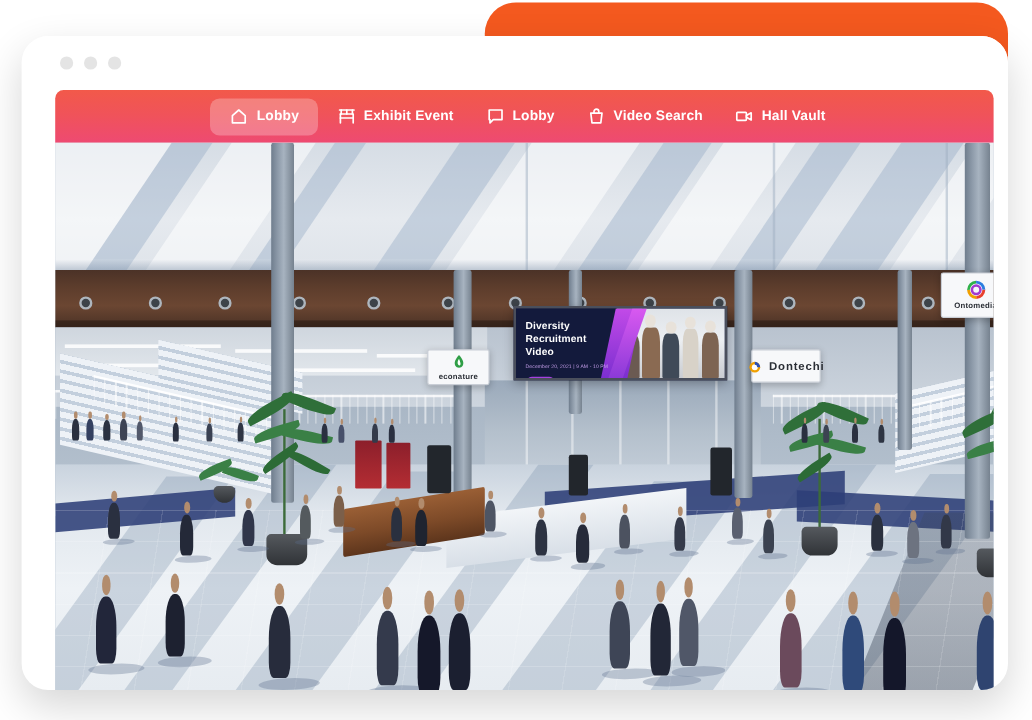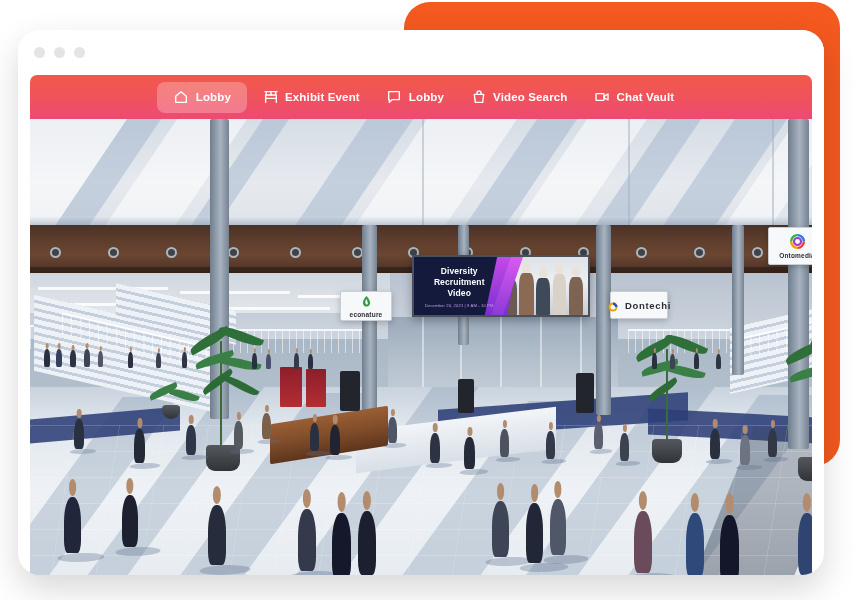--- a/index.html
+++ b/index.html
@@ -36,20 +36,21 @@
   .window {
     position: absolute;
     left: 18px;
     top: 30px;
     width: 806px;
     height: 545px;
     background: #ffffff;
     border-radius: 22px;
     box-shadow: 0 14px 34px rgba(0,0,0,0.16);
     overflow: hidden;
+    padding-left: 16px;
   }
 
   .titlebar {
     position: relative;
     height: 45px;
     background: #ffffff;
     display: flex;
     align-items: center;
     padding-left: 16px;
     box-sizing: border-box;
@@ -511,21 +512,21 @@
           <span>Video Search</span>
         </div>
 
         <div class="nav-item">
           <span class="ico">
             <svg width="16" height="16" viewBox="0 0 24 24" fill="none" stroke="#fff" stroke-width="2.1" stroke-linejoin="round" stroke-linecap="round">
               <rect x="3" y="7" width="12" height="10" rx="1"></rect>
               <path d="M15 11 L21 7.5 V16.5 L15 13 Z"></path>
             </svg>
           </span>
-          <span>Chat Vault</span>
+          <span>Hall Vault</span>
         </div>
 
       </div>
     </div>
 
     <div class="scene">
 
       <div class="ceiling">
         <div class="ceil-bright" style="left:-60px;top:-20px;width:120px;height:150px;"></div>
         <div class="ceil-streak" style="left:60px;top:-20px;width:34px;height:150px;"></div>
@@ -617,21 +618,21 @@
 
       <div class="desk-white" style="left:326px;top:300px;width:200px;height:42px;"></div>
       <div class="desk" style="left:240px;top:296px;width:118px;height:40px;"></div>
 
       <div class="kiosk" style="left:250px;top:248px;width:22px;height:40px;"></div>
       <div class="kiosk" style="left:276px;top:250px;width:20px;height:38px;"></div>
       <div class="kioskdark" style="left:310px;top:252px;width:20px;height:40px;"></div>
       <div class="kioskdark" style="left:428px;top:260px;width:16px;height:34px;"></div>
       <div class="kioskdark" style="left:546px;top:254px;width:18px;height:40px;"></div>
 
-      <div class="led" style="left:382px;top:136px;width:178px;height:62px;text-align:center;">
+      <div class="led" style="left:382px;top:136px;width:178px;height:62px;">
         <div class="led-right">
           <div class="led-figure" style="left:6%;bottom:0;width:15%;height:62%;">
               <b></b>
             </div>
           <div class="led-figure" style="left:24%;bottom:0;width:16%;height:72%;background:#8a6a52;">
               <b></b>
             </div>
           <div class="led-figure" style="left:43%;bottom:0;width:15%;height:64%;background:#3f4a58;">
               <b></b>
             </div>

